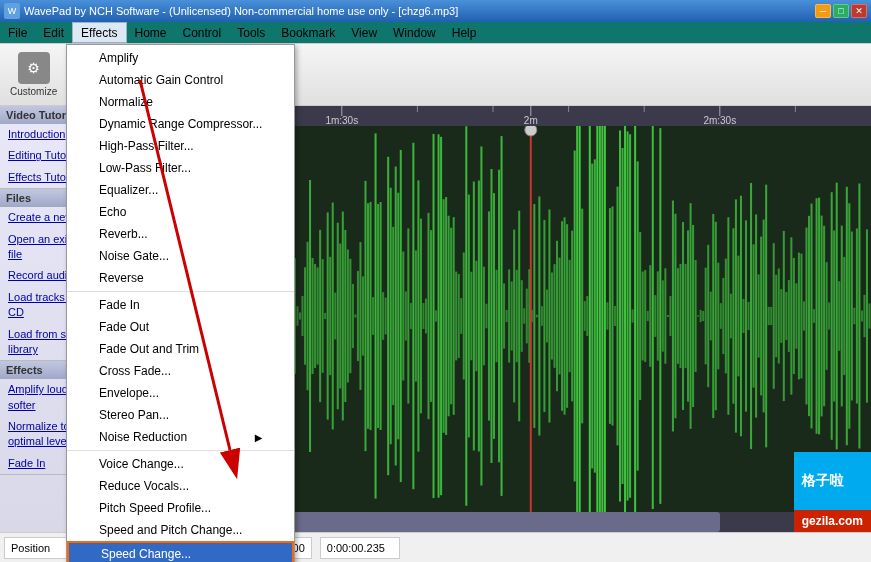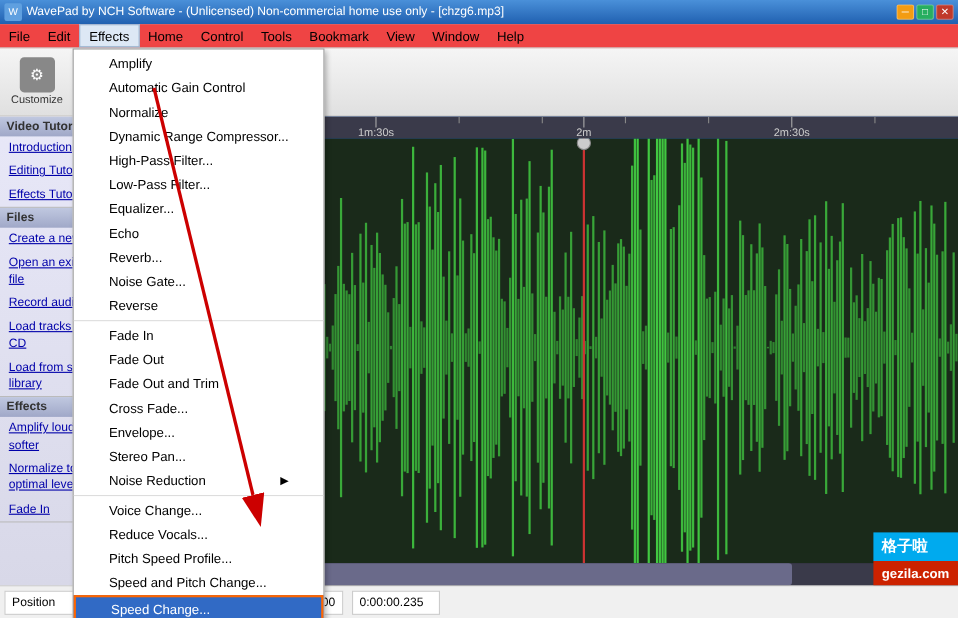--- a/index.html
+++ b/index.html
@@ -45,21 +45,21 @@
       font-size: 9px; color: white; cursor: pointer;
       border: 1px solid rgba(255,255,255,0.3);
       border-radius: 2px;
     }
     .title-btn.close { background: #c0392b; }
     .title-btn.max { background: #27ae60; }
     .title-btn.min { background: #f39c12; }
 
     
     .menu-bar {
-      background: #ef4444;
+      background: #0f766e;
       height: 22px;
       display: flex;
       align-items: center;
       border-bottom: 1px solid #ccc;
       font-size: 12px;
     }
     .menu-item {
       padding: 2px 8px;
       cursor: pointer;
       height: 100%;
@@ -139,21 +139,21 @@
     
     .waveform-area {
       flex: 1;
       background: #2a2a3a;
       position: relative;
       overflow: hidden;
     }
 
     .timeline {
       height: 20px;
-      background: #3b82f6;
+      background: #a21caf;
       display: flex;
       align-items: center;
       position: relative;
     }
 
     .scrollbar-area {
       height: 20px;
       background: #4a4a5a;
     }
 
@@ -229,21 +229,21 @@
       position: absolute;
       bottom: 30px;
       right: 0;
       z-index: 400;
       font-size: 16px;
       font-weight: bold;
     }
     .watermark-top {
       background: #00aaee;
       color: white;
-      padding: 4px 8px;
+      padding: 20px 8px;
       font-size: 14px;
     }
     .watermark-bottom {
       background: #cc2200;
       color: white;
       padding: 4px 8px;
       font-size: 12px;
     }
 
     

